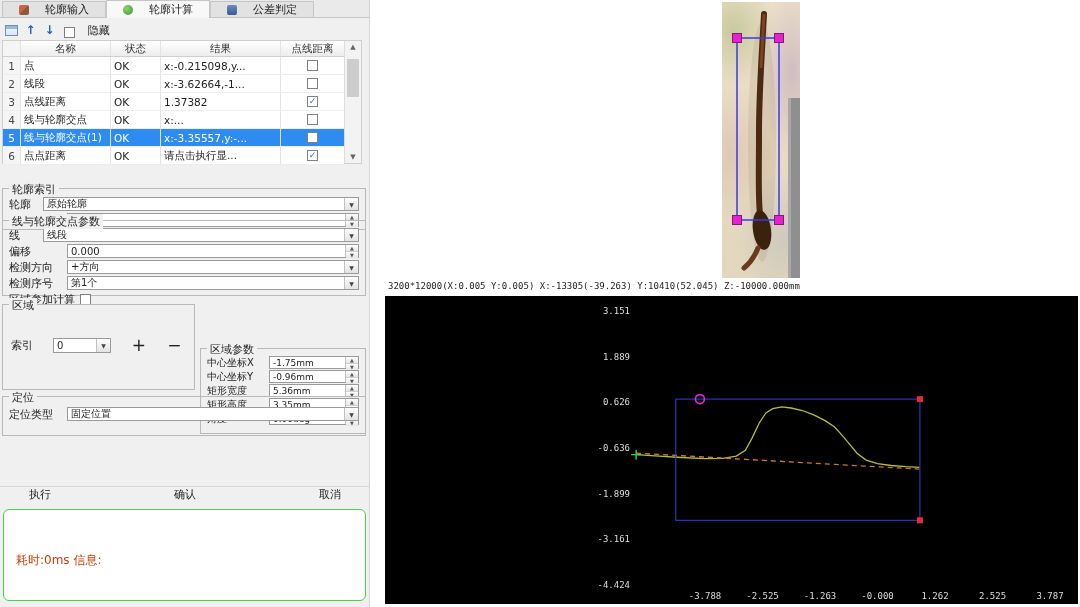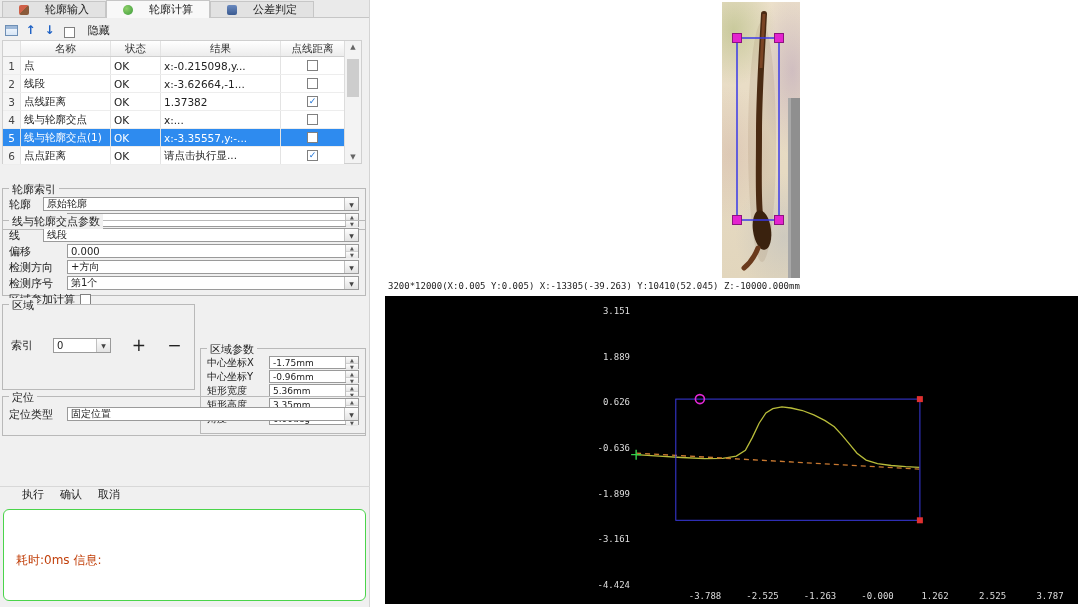--- a/index.html
+++ b/index.html
@@ -62,21 +62,21 @@
   #gb-rparams .frow{height:13px;margin:1px 6px 0 6px;}
   #gb-rparams .frow:first-of-type{margin-top:7px;}
   #gb-rparams .flabel{width:62px;font-size:10px;}
   #gb-rparams .spinner{font-size:9px;height:13px;}
   #gb-pos{left:2px;top:396px;width:364px;height:40px;}
   #gb-pos .frow{margin-top:10px;}
   .lab-w34{width:34px;} .lab-w58{width:58px;}
   .inline-cb-row{display:flex;align-items:center;gap:5px;margin:3px 6px 0 6px;height:13px;}
 
   #panel-sep{position:absolute;left:0;top:486px;width:370px;border-top:1px solid #d8d8d8;}
-  #action-row{position:absolute;left:0;top:485px;width:370px;display:flex;padding:0 14px;}
+  #action-row{position:absolute;left:0;top:485px;width:370px;display:flex;justify-content:space-between;padding:0 21px;}
   .act-btn{font-size:11px;color:#222;background:none;border:none;font-family:inherit;padding:2px 8px;cursor:default;}
   #log-box{position:absolute;left:3px;top:509px;width:363px;height:92px;background:#fff;border:1px solid #4ad44a;border-radius:6px;}
   #log-text{position:absolute;left:12px;top:42px;color:#c2410c;font-size:12px;}
 
   
   #viewer{position:absolute;left:371px;top:0;width:709px;height:296px;background:#fff;}
   #specimen-wrap{position:absolute;left:722px;top:2px;width:78px;height:276px;
     background:
       radial-gradient(60px 80px at 15% 10%, rgba(150,170,90,.40), transparent 70%),
       radial-gradient(50px 120px at 90% 25%, rgba(160,130,180,.35), transparent 70%),

